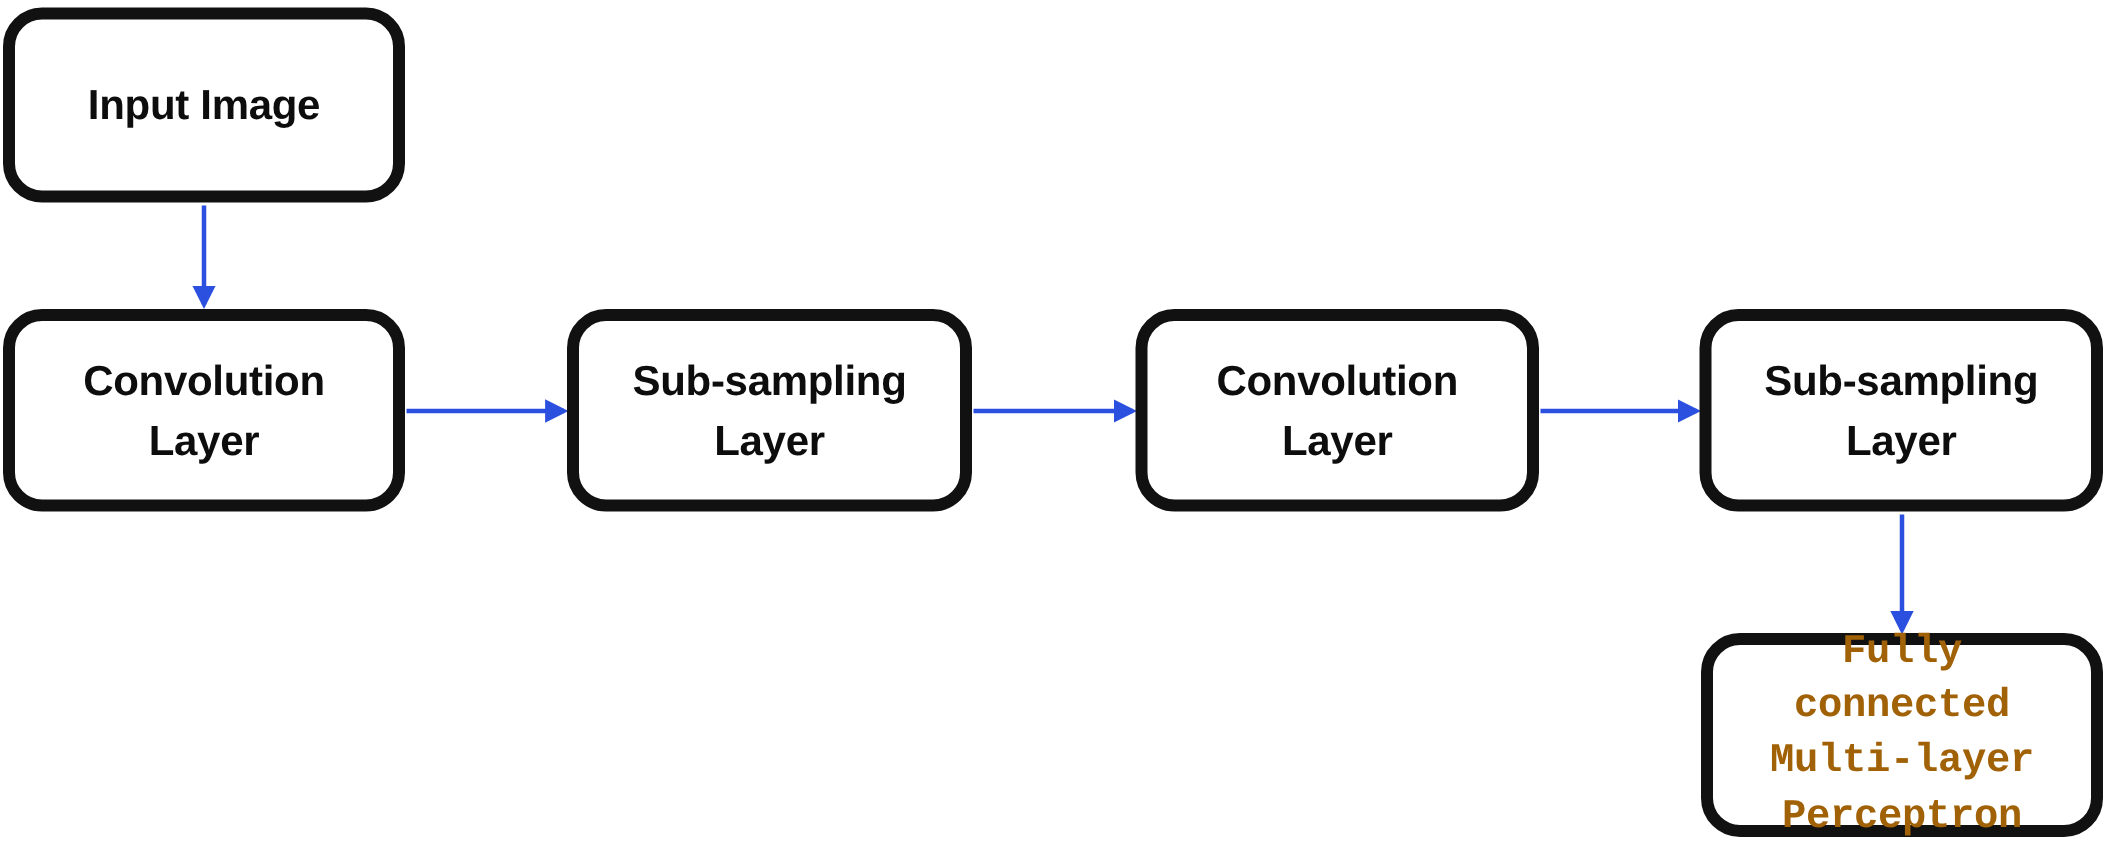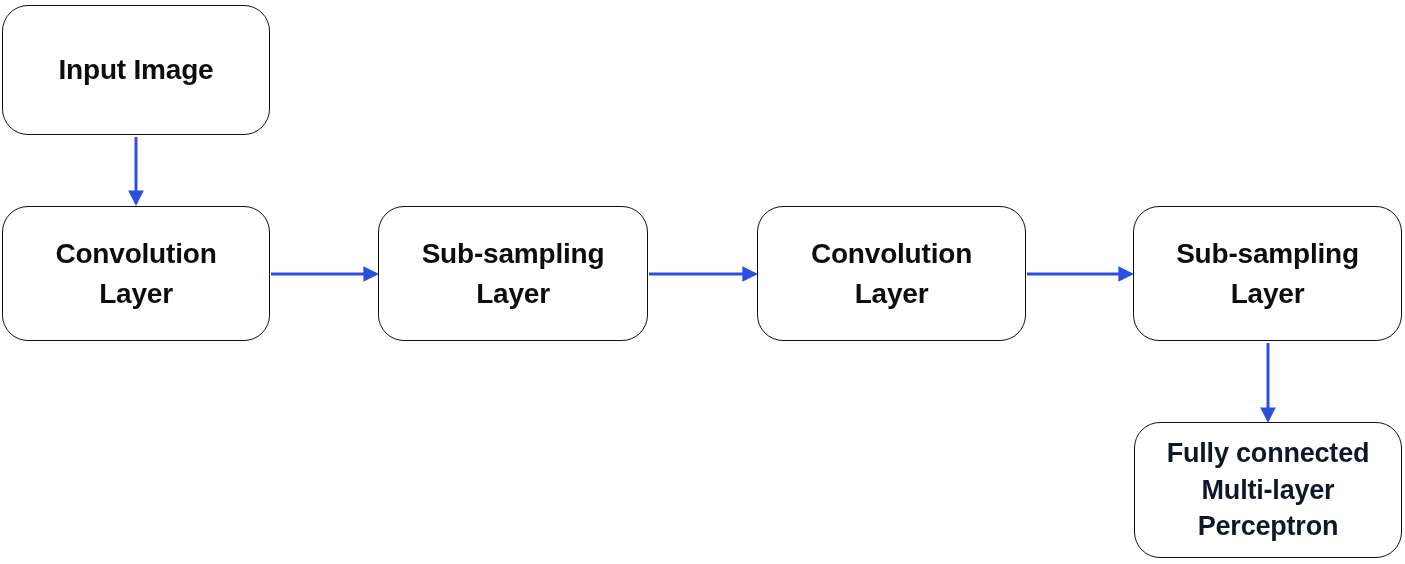--- a/index.html
+++ b/index.html
@@ -14,21 +14,21 @@
     position: relative;
     width: 1405px;
     height: 564px;
     background: #ffffff;
     overflow: hidden;
   }
   .node {
     position: absolute;
     box-sizing: border-box;
     background: #ffffff;
-    border: 1px solid #84cc16;
+    border: 8px solid #84cc16;
     border-radius: 26px;
     display: flex;
     align-items: center;
     justify-content: center;
     text-align: center;
     z-index: 2;
   }
   .node-label {
     font-family: "Liberation Sans", sans-serif;
     font-weight: bold;
@@ -86,18 +86,18 @@
   </div>
   <div class="node" style="left: 757px; top: 206px; width: 269px; height: 135px; border-color: rgb(17, 17, 17); background: rgb(255, 255, 255);">
     <span class="node-label" style="color: rgb(13, 13, 13);">Convolution
 Layer</span>
   </div>
   <div class="node" style="left: 1133px; top: 206px; width: 269px; height: 135px; border-color: rgb(17, 17, 17); background: rgb(255, 255, 255);">
     <span class="node-label" style="color: rgb(13, 13, 13);">Sub-sampling
 Layer</span>
   </div>
   <div class="node triple" style="left: 1134px; top: 422px; width: 268px; height: 136px; border-color: rgb(17, 17, 17); background: rgb(255, 255, 255);">
-    <span class="node-label" style="color: #0f172a;">Fully connected
+    <span class="node-label" style="color: #a16207; font-family: Liberation Mono, monospace;">Fully connected
 Multi-layer
 Perceptron</span>
   </div>
 
 </div>
 
 </body></html>

